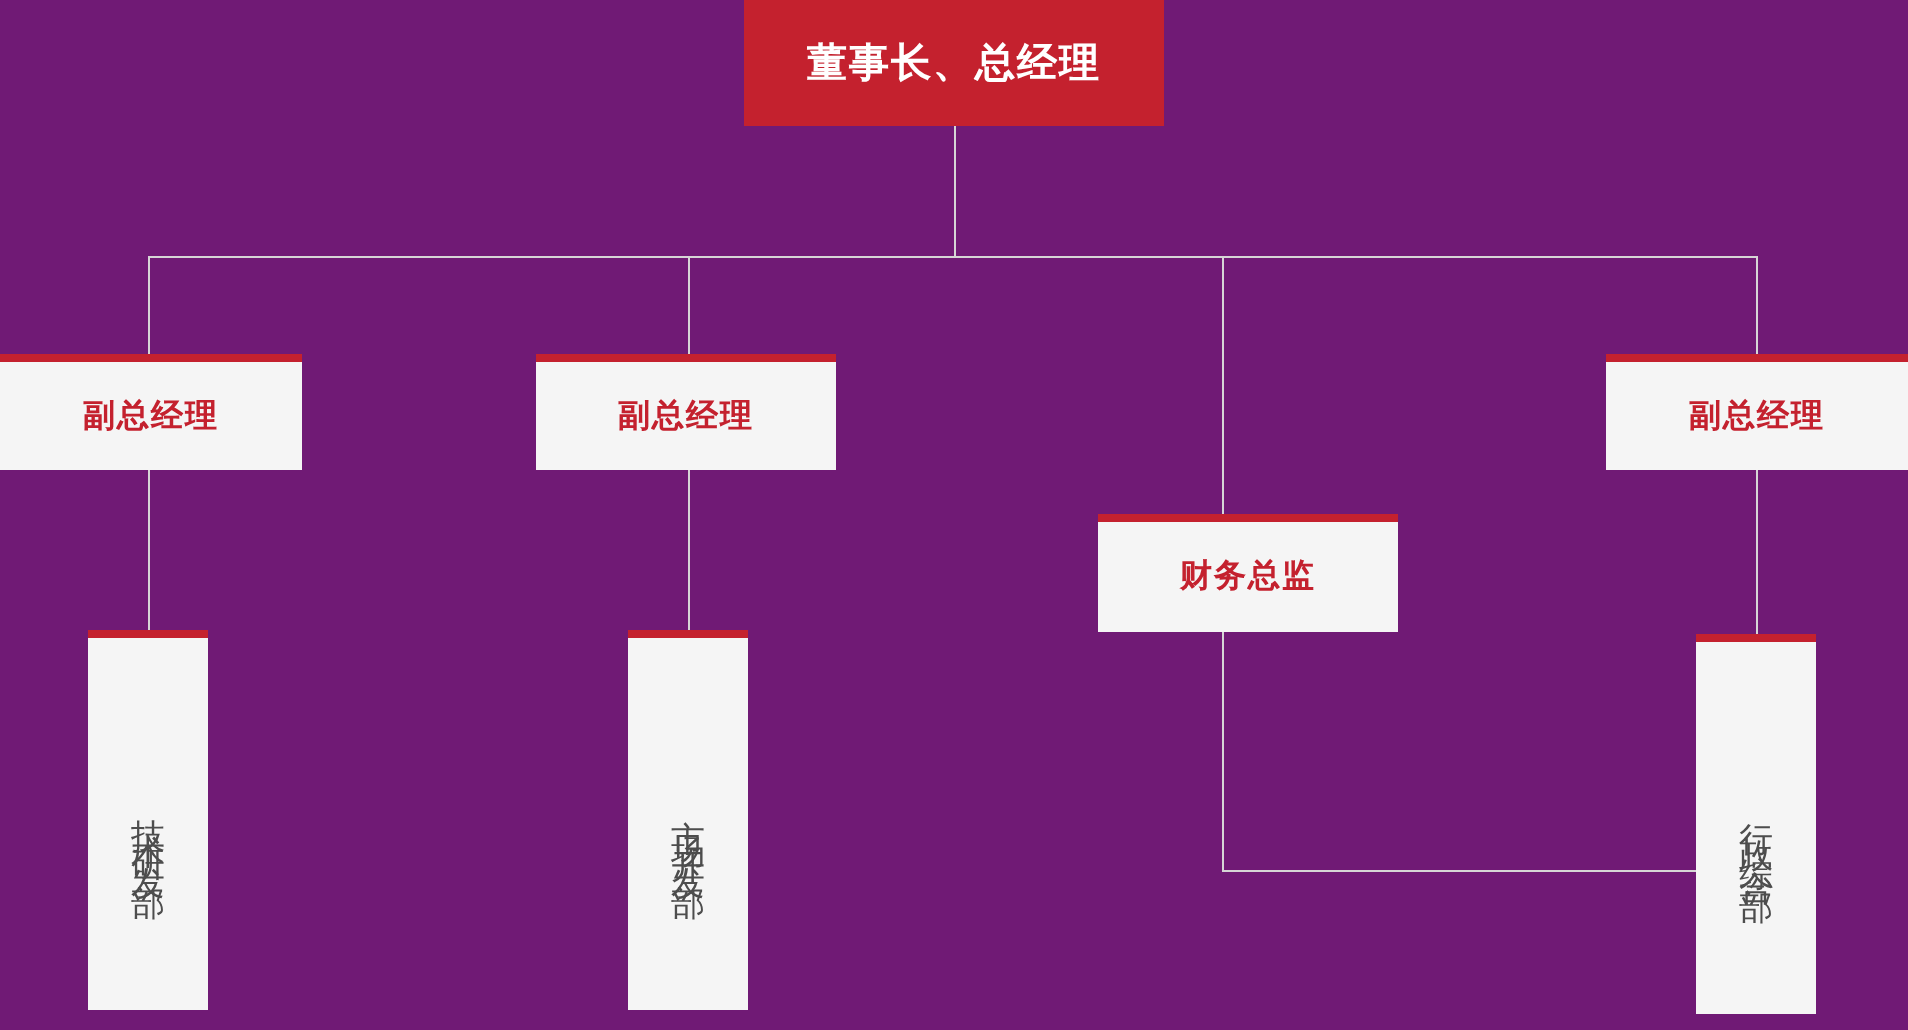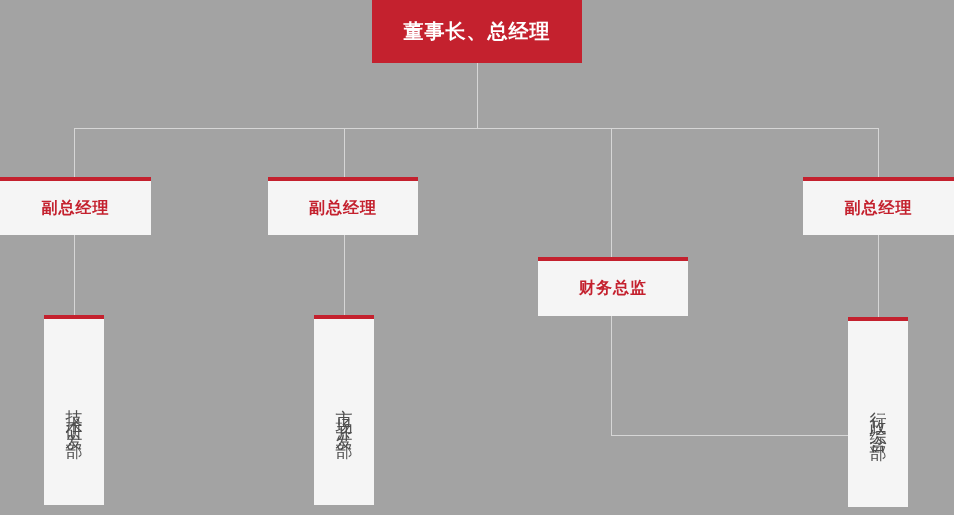--- a/index.html
+++ b/index.html
@@ -5,21 +5,21 @@
   html, body {
     margin: 0;
     padding: 0;
     background: #ffffff;
     font-family: "Liberation Sans", sans-serif;
   }
   .stage {
     position: relative;
     width: 954px;
     height: 515px;
-    background: #a3a3a3;
+    background: #701a75;
     overflow: hidden;
   }
   
   .line {
     position: absolute;
     background: #d6d6d6;
   }
   .line.v { width: 1px; }
   .line.h { height: 1px; }
 
@@ -48,21 +48,21 @@
     font-size: 16px;
     font-weight: bold;
     letter-spacing: 1px;
     display: flex;
     align-items: center;
     justify-content: center;
     box-sizing: border-box;
   }
   .mgr-1 { left: 0;     top: 177px; width: 151px; }
   .mgr-2 { left: 268px; top: 177px; width: 150px; }
-  .mgr-3 { left: 538px; top: 257px; width: 150px; height: 59px; text-align: right; }
+  .mgr-3 { left: 549px; top: 257px; width: 150px; height: 59px; text-align: right; }
   .mgr-4 { left: 803px; top: 177px; width: 151px; }
 
   
   .dept-box {
     position: absolute;
     width: 60px;
     height: 190px;
     background: #f5f5f5;
     border-top: 4px solid #c4212e;
     color: #4d4d4d;

